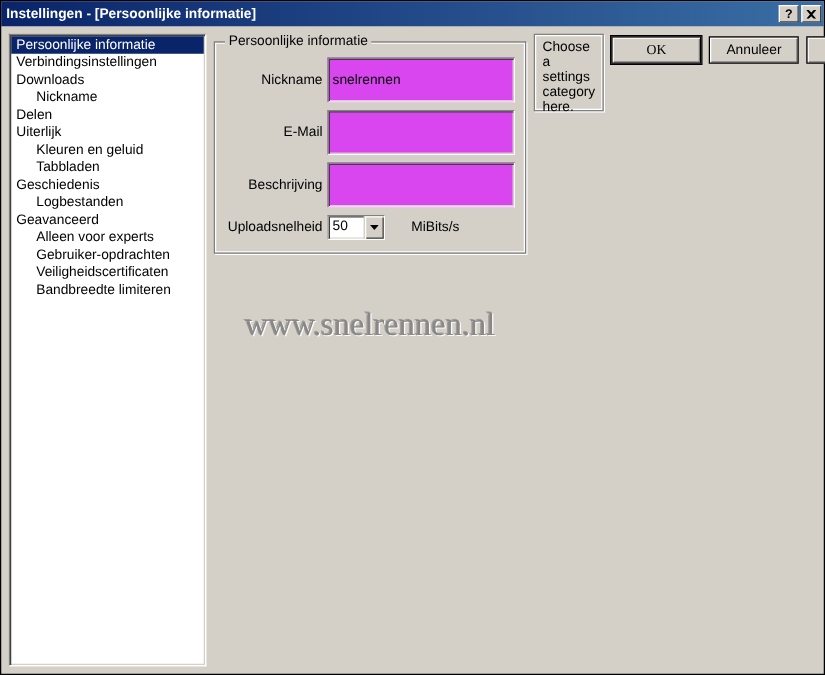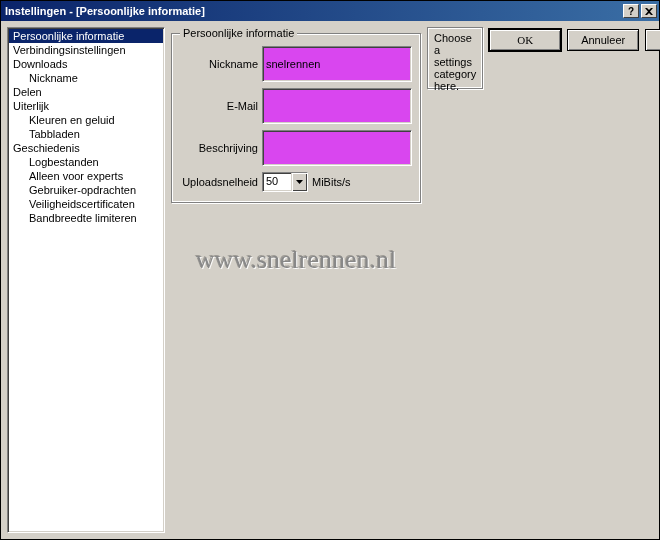--- a/index.html
+++ b/index.html
@@ -164,21 +164,21 @@
     border: 1px solid #000;
     box-shadow: inset 1px 1px 0 #fff, inset -1px -1px 0 #808080;
     font: inherit;
     cursor: default;
     padding: 0 10px;
   }
   .btn.default {
     box-shadow: 0 0 0 1px #000, inset 1px 1px 0 #fff, inset -1px -1px 0 #808080;
     font-family: Liberation Serif, serif;
   }
-  .unit { margin-left: 4px; }
+  .unit { margin-left: 21px; }
 </style>
 </head>
 <body>
 
 <div class="window">
   <div class="titlebar">
     <span class="title">Instellingen - [Persoonlijke informatie]</span>
     <div class="winbtn">?</div>
     <div class="winbtn">
       <svg width="8" height="7" viewBox="0 0 8 7">
@@ -194,20 +194,21 @@
           <div class="item selected">Persoonlijke informatie</div>
           <div class="item">Verbindingsinstellingen</div>
           <div class="item">Downloads</div>
           <div class="item child">Nickname</div>
           <div class="item">Delen</div>
           <div class="item">Uiterlijk</div>
           <div class="item child">Kleuren en geluid</div>
           <div class="item child">Tabbladen</div>
           <div class="item">Geschiedenis</div>
           <div class="item child">Logbestanden</div>
+          <div class="item">Geavanceerd</div>
           <div class="item child">Alleen voor experts</div>
           <div class="item child">Gebruiker-opdrachten</div>
           <div class="item child">Veiligheidscertificaten</div>
           <div class="item child">Bandbreedte limiteren</div>
         </div>
 
       <div class="mainpane">
         <div class="groupbox">
           <span class="legend">Persoonlijke informatie</span>
 

